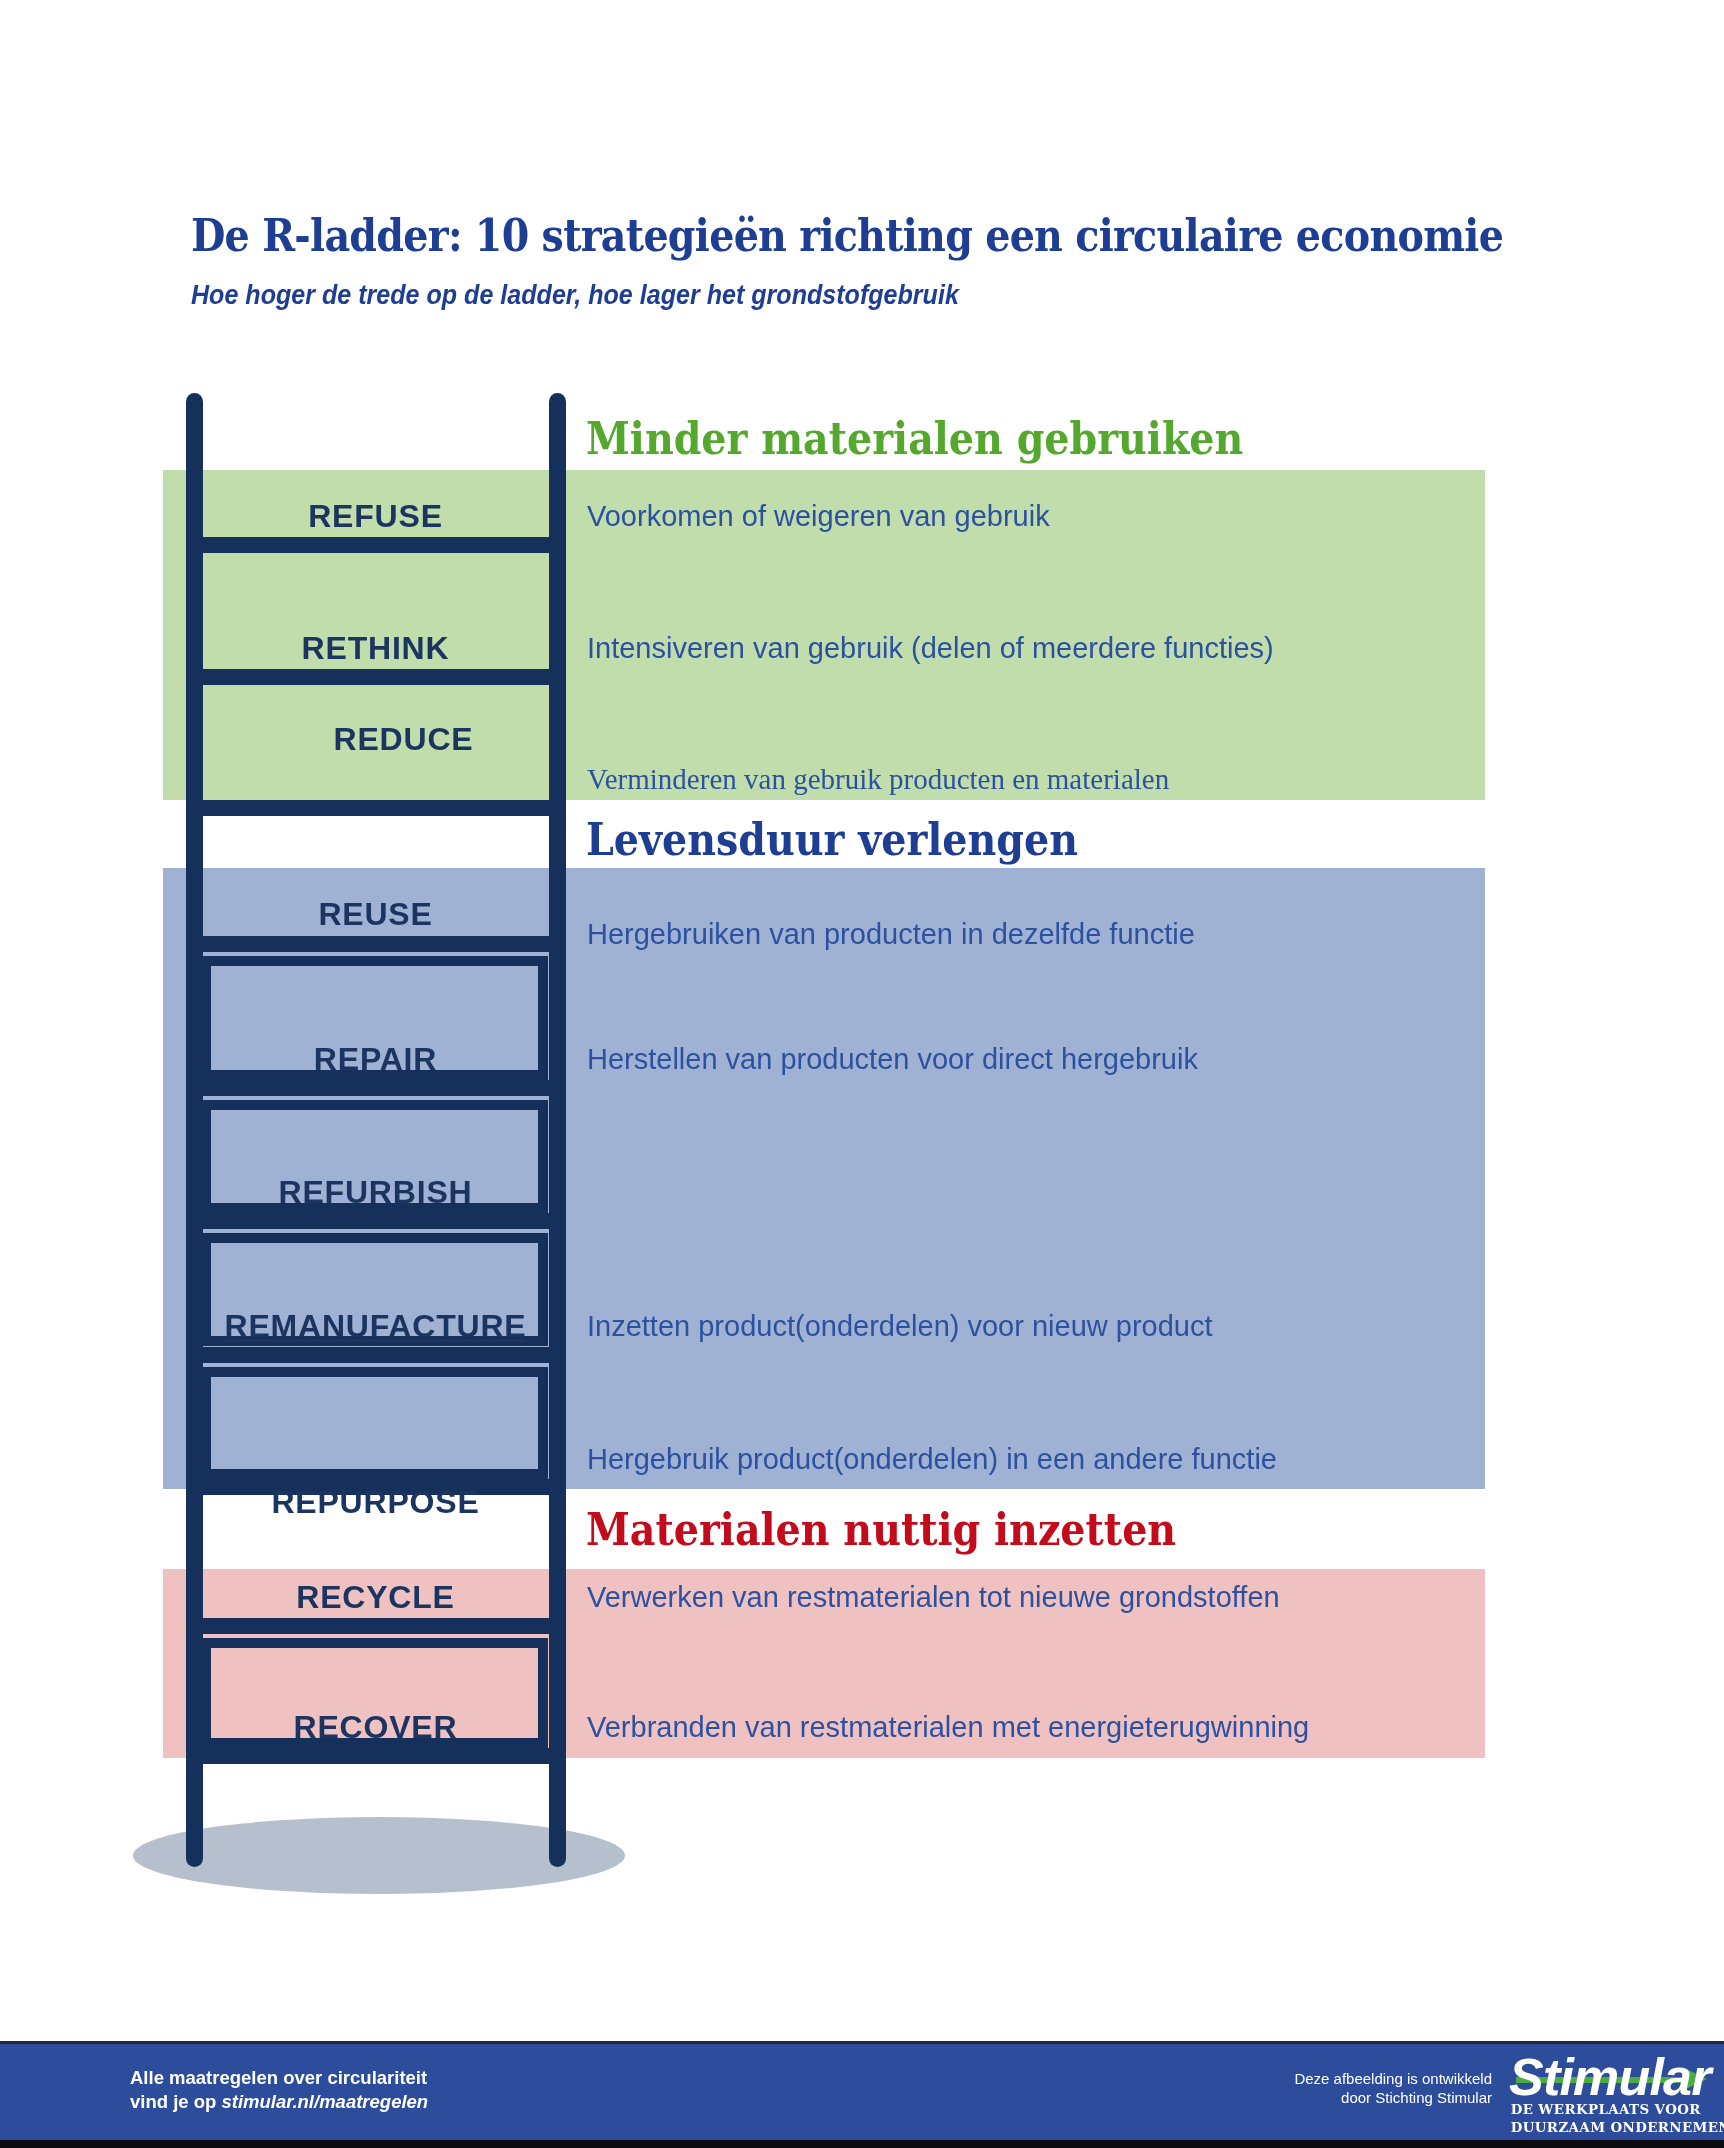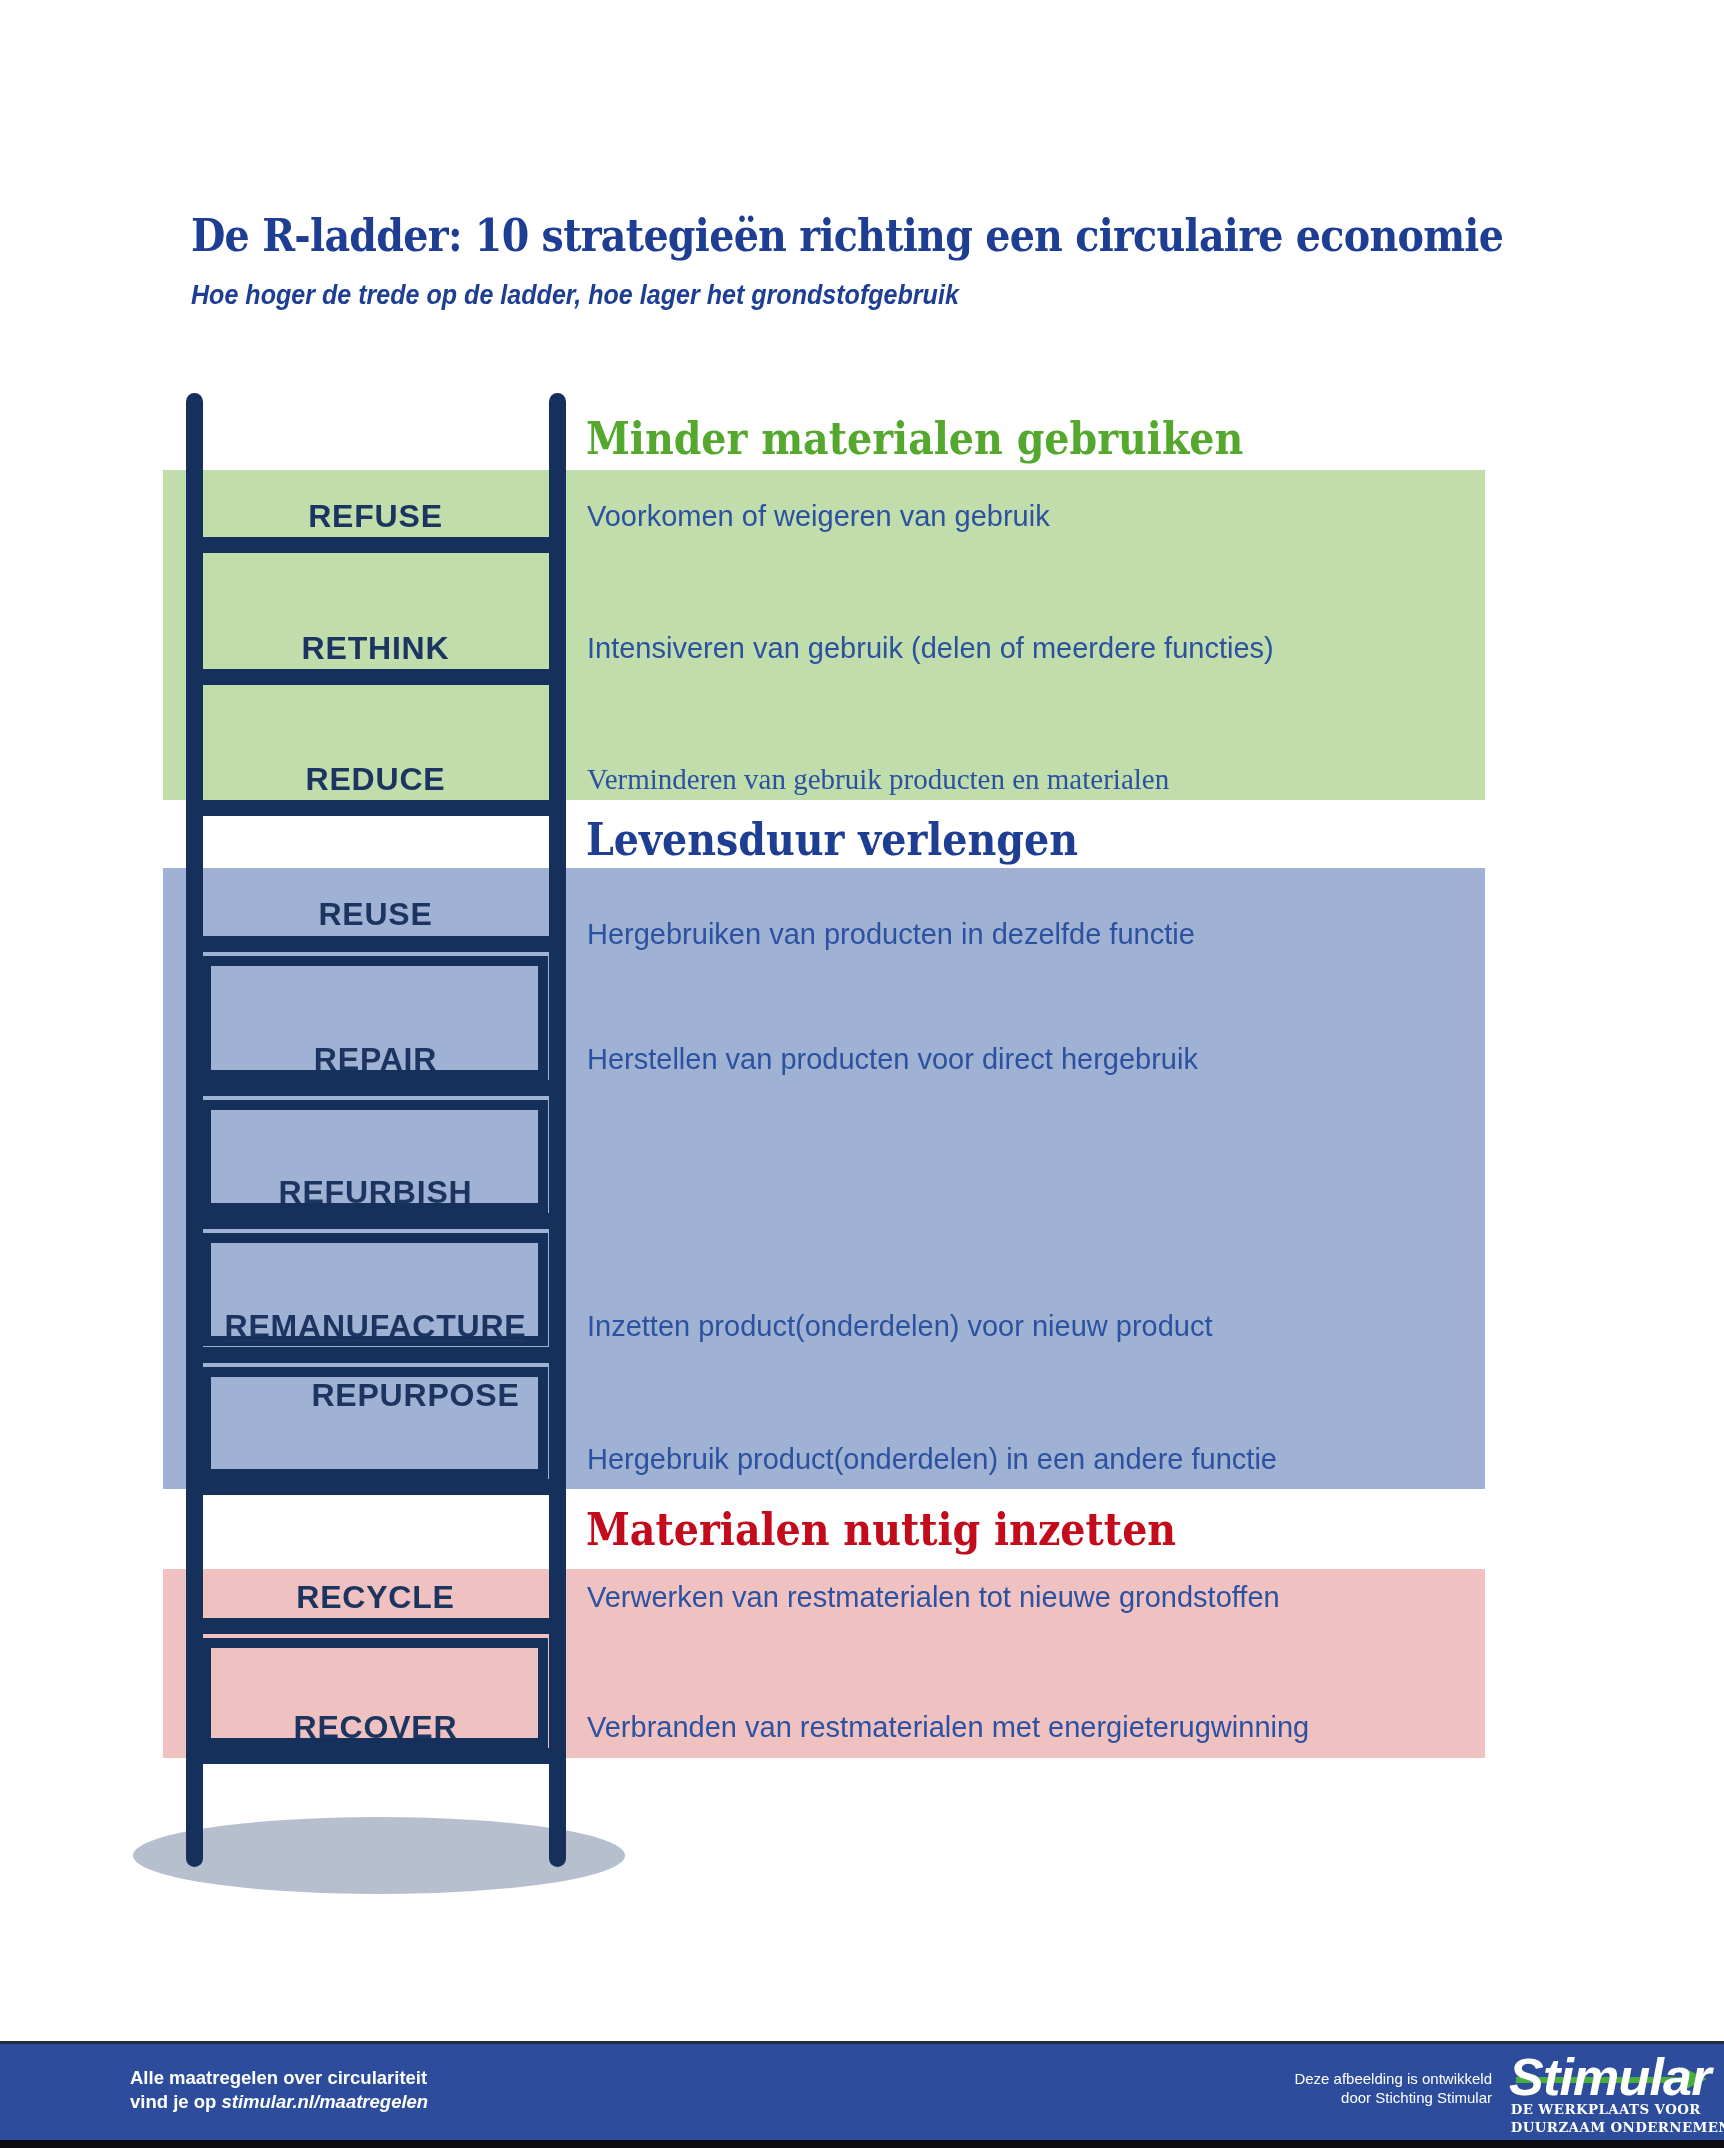--- a/index.html
+++ b/index.html
@@ -127,26 +127,26 @@
   <div class="rung" style="top:936px;"></div>
   <div class="rung" style="top:1080px;"></div>
   <div class="rung" style="top:1213px;"></div>
   <div class="rung" style="top:1347px;"></div>
   <div class="rung" style="top:1479px;"></div>
   <div class="rung" style="top:1618px;"></div>
   <div class="rung" style="top:1748px;"></div>
 
   <div class="step-label" style="top:496px;">REFUSE</div>
   <div class="step-label" style="top:628px;">RETHINK</div>
-  <div class="step-label" style="top:759px;">REDUCE</div>
+  <div class="step-label" style="top:719px;margin-left:28px;">REDUCE</div>
   <div class="step-label" style="top:894px;">REUSE</div>
   <div class="step-label" style="top:1039px;">REPAIR</div>
   <div class="step-label" style="top:1172px;">REFURBISH</div>
   <div class="step-label" style="top:1306px;text-decoration:underline;">REMANUFACTURE</div>
-  <div class="step-label" style="top:1375px;padding-left:40px;">REPURPOSE</div>
+  <div class="step-label" style="top:1482px;">REPURPOSE</div>
   <div class="step-label" style="top:1577px;">RECYCLE</div>
   <div class="step-label" style="top:1707px;">RECOVER</div>
 
   <div class="step-desc" style="top:494px;">Voorkomen of weigeren van gebruik</div>
   <div class="step-desc" style="top:626px;">Intensiveren van gebruik (delen of meerdere functies)</div>
   <div class="step-desc" style="top:757px;font-family:Liberation Serif, serif;">Verminderen van gebruik producten en materialen</div>
   <div class="step-desc" style="top:912px;">Hergebruiken van producten in dezelfde functie</div>
   <div class="step-desc" style="top:1037px;">Herstellen van producten voor direct hergebruik</div>
   <div class="step-desc" style="top:1304px;">Inzetten product(onderdelen) voor nieuw product</div>
   <div class="step-desc" style="top:1437px;">Hergebruik product(onderdelen) in een andere functie</div>

